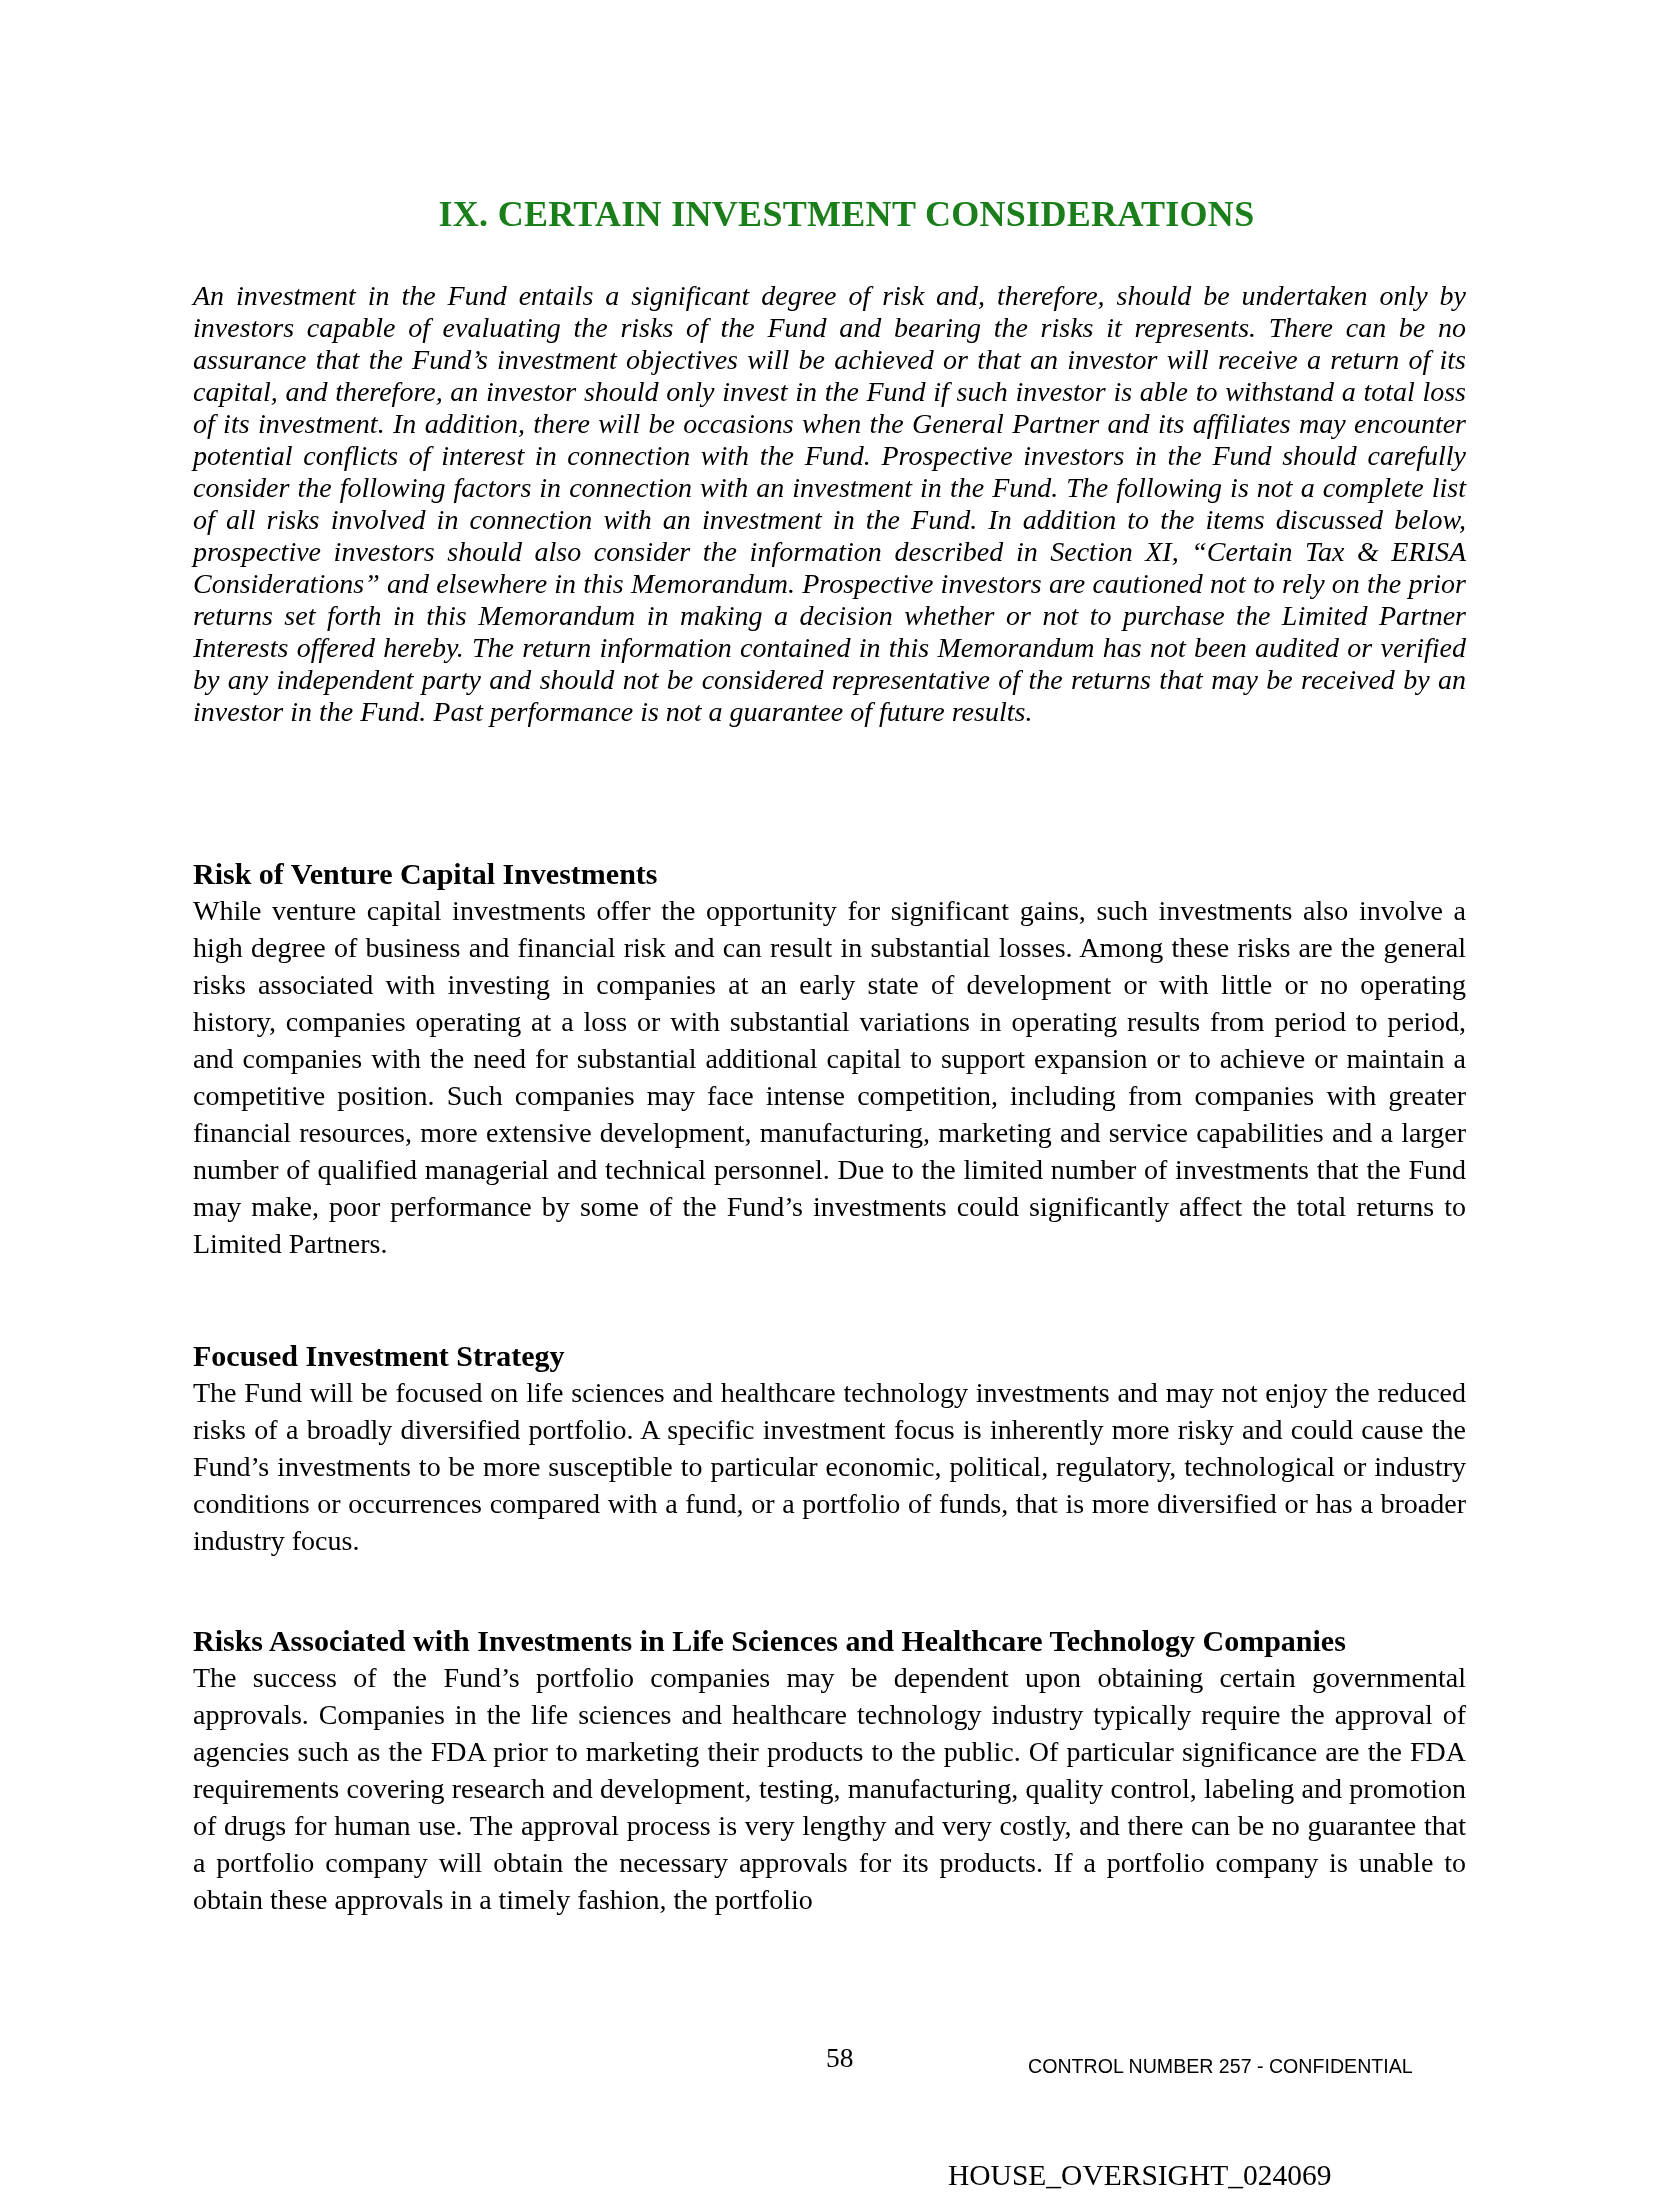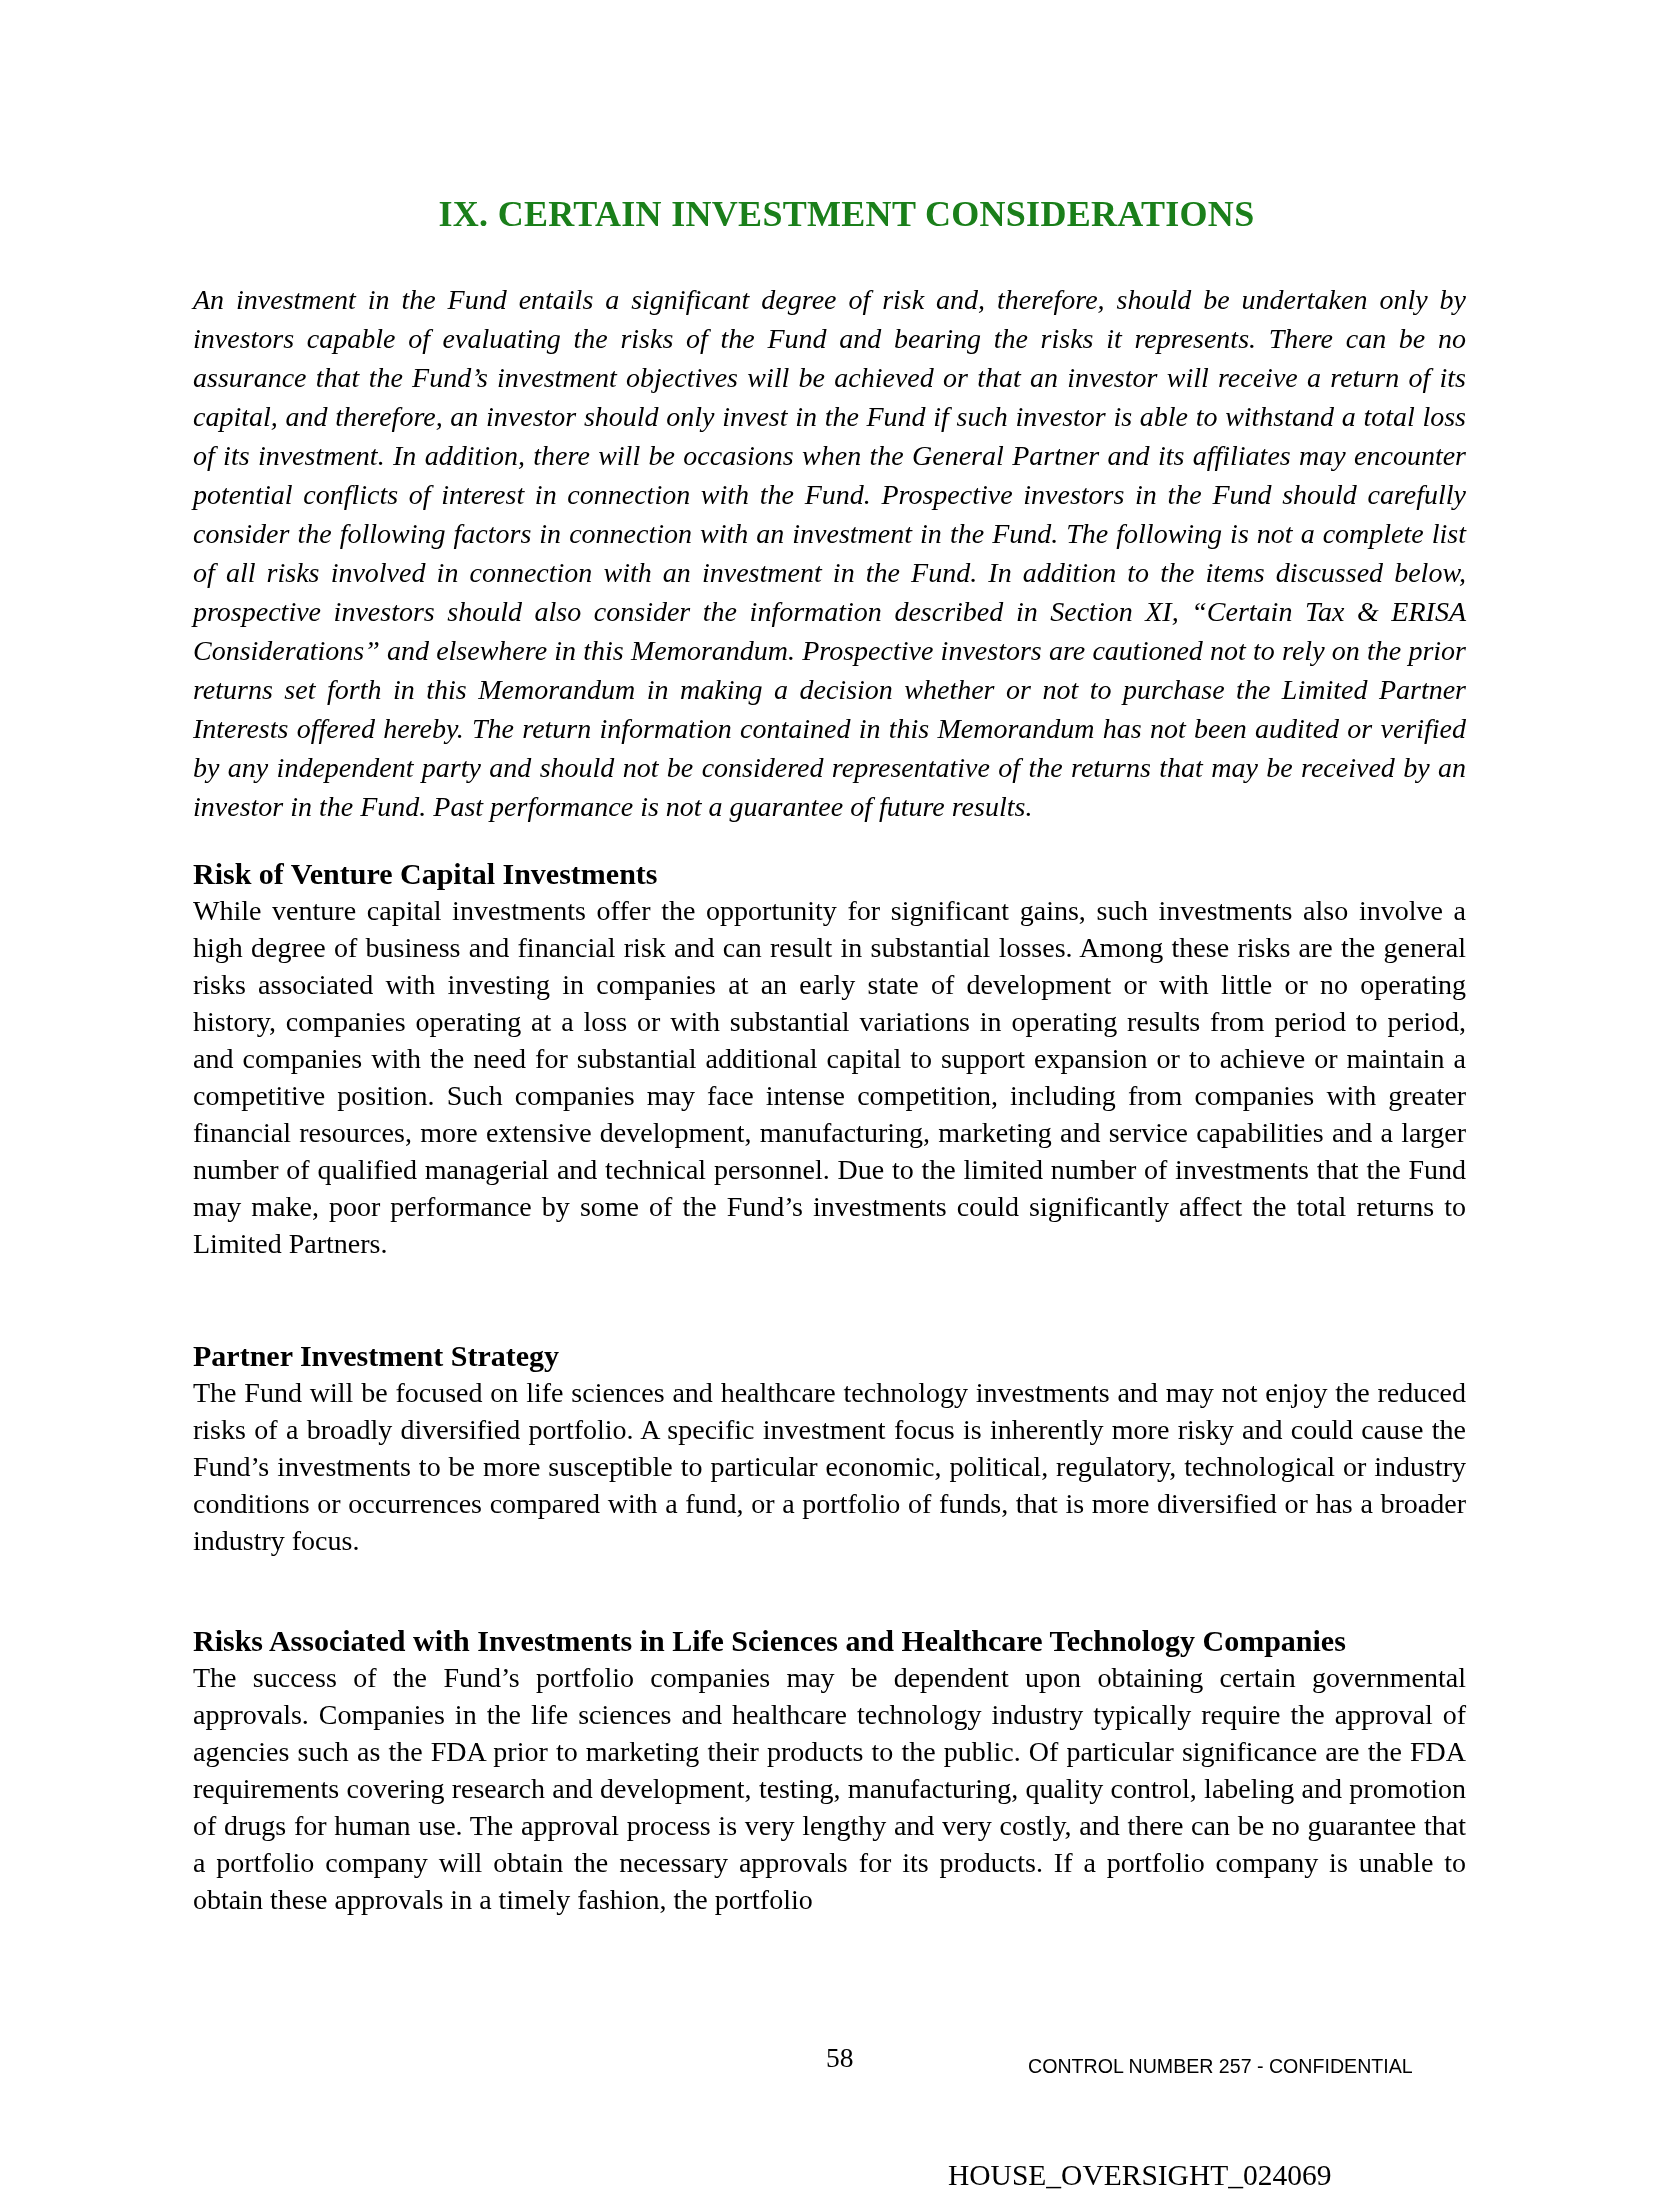--- a/index.html
+++ b/index.html
@@ -11,21 +11,21 @@
   .page-title {
     position: absolute; left: 12px; width: 1669px; top: 193px;
     text-align: center; font-size: 36px; font-weight: bold;
     color: #1a7f1a; letter-spacing: 0.3px; margin: 0;
   }
   .column {
     position: absolute; left: 193px; width: 1273px;
   }
   .intro {
     top: 280px;
-    font-style: italic; font-size: 28px; line-height: 39px;
+    font-style: italic; font-size: 28px; line-height: 32px;
     text-align: justify; margin: 0;
   }
   .section { position: absolute; left: 193px; width: 1273px; }
   .section-heading {
     font-weight: bold; font-size: 30px; line-height: 36px; margin: 0;
   }
   .section-body {
     font-size: 28px; line-height: 37px; text-align: justify; margin: 0;
   }
   #sec1 { top: 856px; }
@@ -50,21 +50,21 @@
 <h1 class="page-title">IX.  CERTAIN INVESTMENT CONSIDERATIONS</h1>
 
 <p class="column intro">An investment in the Fund entails a significant degree of risk and, therefore, should be undertaken only by investors capable of evaluating the risks of the Fund and bearing the risks it represents.  There can be no assurance that the Fund’s investment objectives will be achieved or that an investor will receive a return of its capital, and therefore, an investor should only invest in the Fund if such investor is able to withstand a total loss of its investment.  In addition, there will be occasions when the General Partner and its affiliates may encounter potential conflicts of interest in connection with the Fund.  Prospective investors in the Fund should carefully consider the following factors in connection with an investment in the Fund.  The following is not a complete list of all risks involved in connection with an investment in the Fund.  In addition to the items discussed below, prospective investors should also consider the information described in Section XI, “Certain Tax &amp; ERISA Considerations” and elsewhere in this Memorandum.  Prospective investors are cautioned not to rely on the prior returns set forth in this Memorandum in making a decision whether or not to purchase the Limited Partner Interests offered hereby.  The return information contained in this Memorandum has not been audited or verified by any independent party and should not be considered representative of the returns that may be received by an investor in the Fund.  Past performance is not a guarantee of future results.</p>
 
 <div class="section" id="sec1">
   <p class="section-heading">Risk of Venture Capital Investments</p>
   <p class="section-body">While venture capital investments offer the opportunity for significant gains, such investments also involve a high degree of business and financial risk and can result in substantial losses. Among these risks are the general risks associated with investing in companies at an early state of development or with little or no operating history, companies operating at a loss or with substantial variations in operating results from period to period, and companies with the need for substantial additional capital to support expansion or to achieve or maintain a competitive position.  Such companies may face intense competition, including from companies with greater financial resources, more extensive development, manufacturing, marketing and service capabilities and a larger number of qualified managerial and technical personnel.  Due to the limited number of investments that the Fund may make, poor performance by some of the Fund’s investments could significantly affect the total returns to Limited Partners.</p>
 </div>
 
 <div class="section" id="sec2">
-  <p class="section-heading">Partner Investment Strategy</p>
+  <p class="section-heading">Focused Investment Strategy</p>
   <p class="section-body">The Fund will be focused on life sciences and healthcare technology investments and may not enjoy the reduced risks of a broadly diversified portfolio.  A specific investment focus is inherently more risky and could cause the Fund’s investments to be more susceptible to particular economic, political, regulatory, technological or industry conditions or occurrences compared with a fund, or a portfolio of funds, that is more diversified or has a broader industry focus.</p>
 </div>
 
 <div class="section" id="sec3">
   <p class="section-heading">Risks Associated with Investments in Life Sciences and Healthcare Technology Companies</p>
   <p class="section-body">The success of the Fund’s portfolio companies may be dependent upon obtaining certain governmental approvals.  Companies in the life sciences and healthcare technology industry typically require the approval of agencies such as the FDA prior to marketing their products to the public.  Of particular significance are the FDA requirements covering research and development, testing, manufacturing, quality control, labeling and promotion of drugs for human use.  The approval process is very lengthy and very costly, and there can be no guarantee that a portfolio company will obtain the necessary approvals for its products.  If a portfolio company is unable to obtain these approvals in a timely fashion, the portfolio</p>
 </div>
 
 <div class="footer-page">58</div>
 <div class="footer-control">CONTROL NUMBER 257 - CONFIDENTIAL</div>

